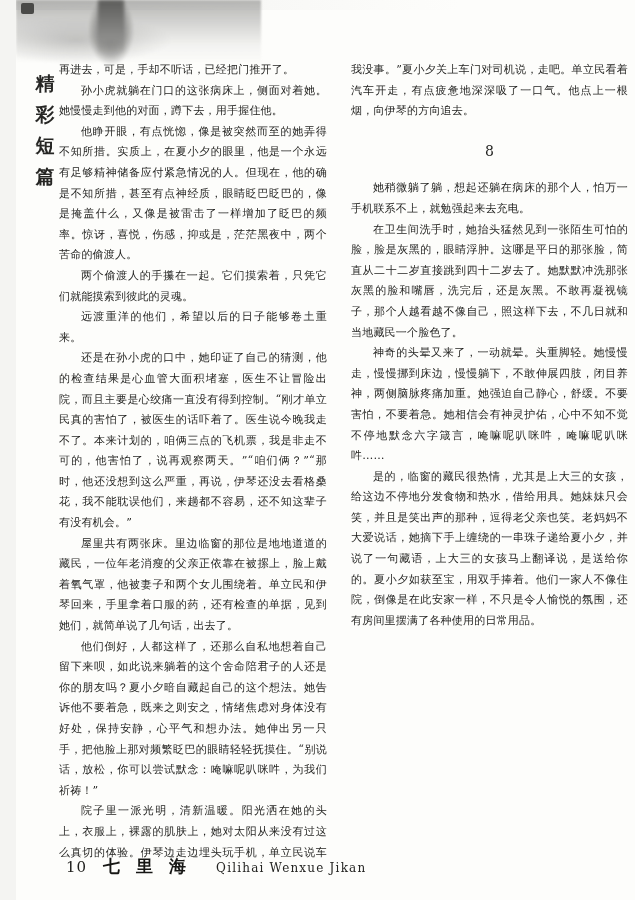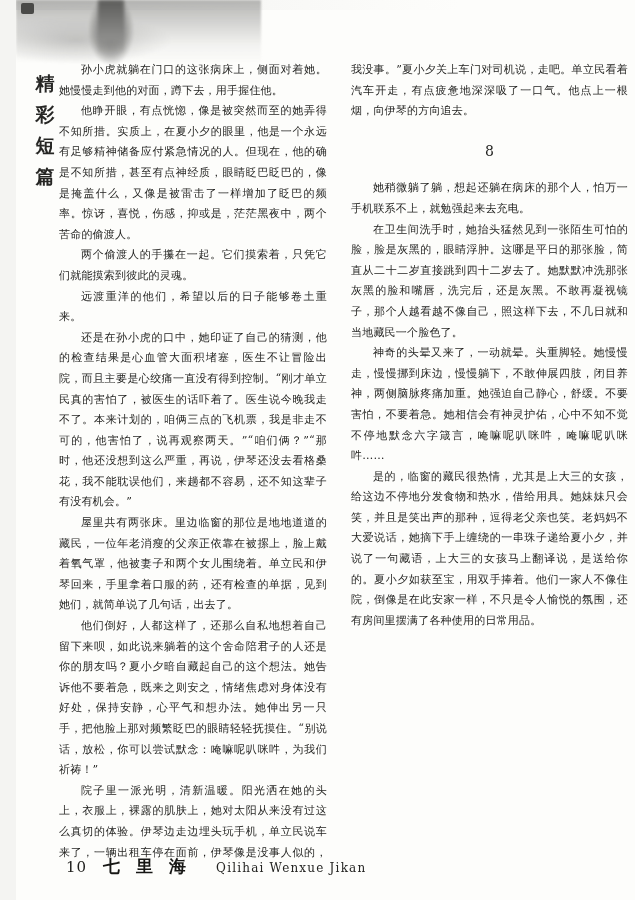--- a/index.html
+++ b/index.html
@@ -80,20 +80,21 @@
 
   <div class="corner-photo">
     <div class="tower"></div>
   </div>
   <div class="corner-mark"></div>
 
   <div class="sidebar">精彩短篇</div>
 
   <div class="col col-left">
 
+      <p>再进去，可是，手却不听话，已经把门推开了。</p>
 
       <p class="indent">孙小虎就躺在门口的这张病床上，侧面对着她。她慢慢走到他的对面，蹲下去，用手握住他。</p>
 
       <p class="indent">他睁开眼，有点恍惚，像是被突然而至的她弄得不知所措。实质上，在夏小夕的眼里，他是一个永远有足够精神储备应付紧急情况的人。但现在，他的确是不知所措，甚至有点神经质，眼睛眨巴眨巴的，像是掩盖什么，又像是被雷击了一样增加了眨巴的频率。惊讶，喜悦，伤感，抑或是，茫茫黑夜中，两个苦命的偷渡人。</p>
 
       <p class="indent">两个偷渡人的手攥在一起。它们摸索着，只凭它们就能摸索到彼此的灵魂。</p>
 
       <p class="indent">远渡重洋的他们，希望以后的日子能够卷土重来。</p>
 
       <p class="indent">还是在孙小虎的口中，她印证了自己的猜测，他的检查结果是心血管大面积堵塞，医生不让冒险出院，而且主要是心绞痛一直没有得到控制。“刚才单立民真的害怕了，被医生的话吓着了。医生说今晚我走不了。本来计划的，咱俩三点的飞机票，我是非走不可的，他害怕了，说再观察两天。”“咱们俩？”“那时，他还没想到这么严重，再说，伊琴还没去看格桑花，我不能耽误他们，来趟都不容易，还不知这辈子有没有机会。”</p>

